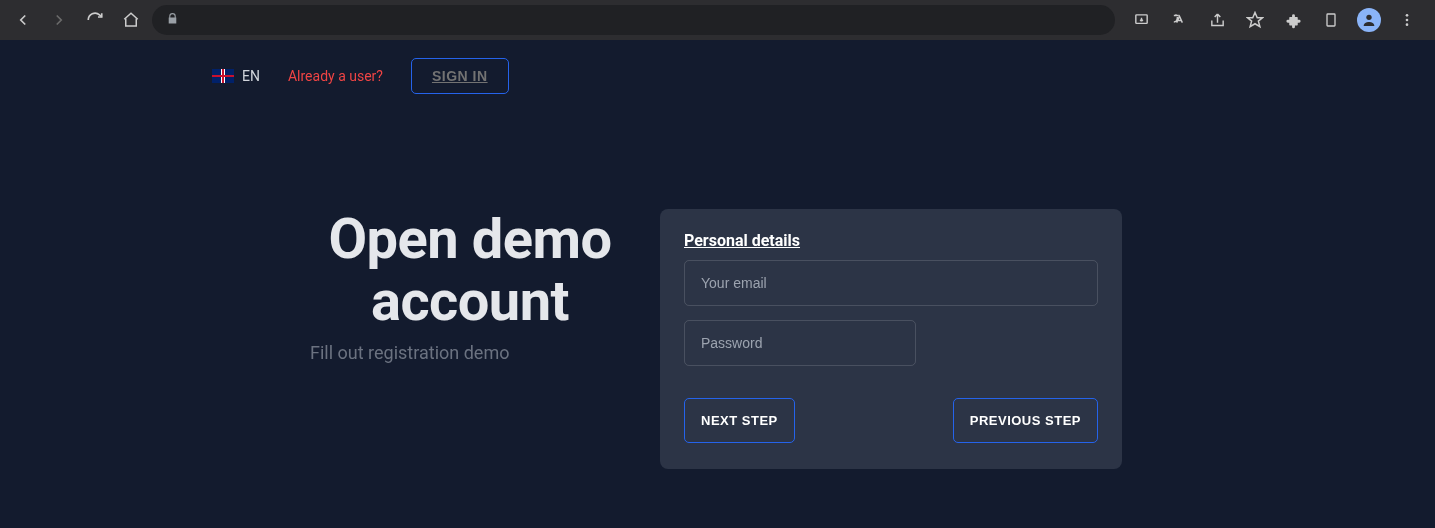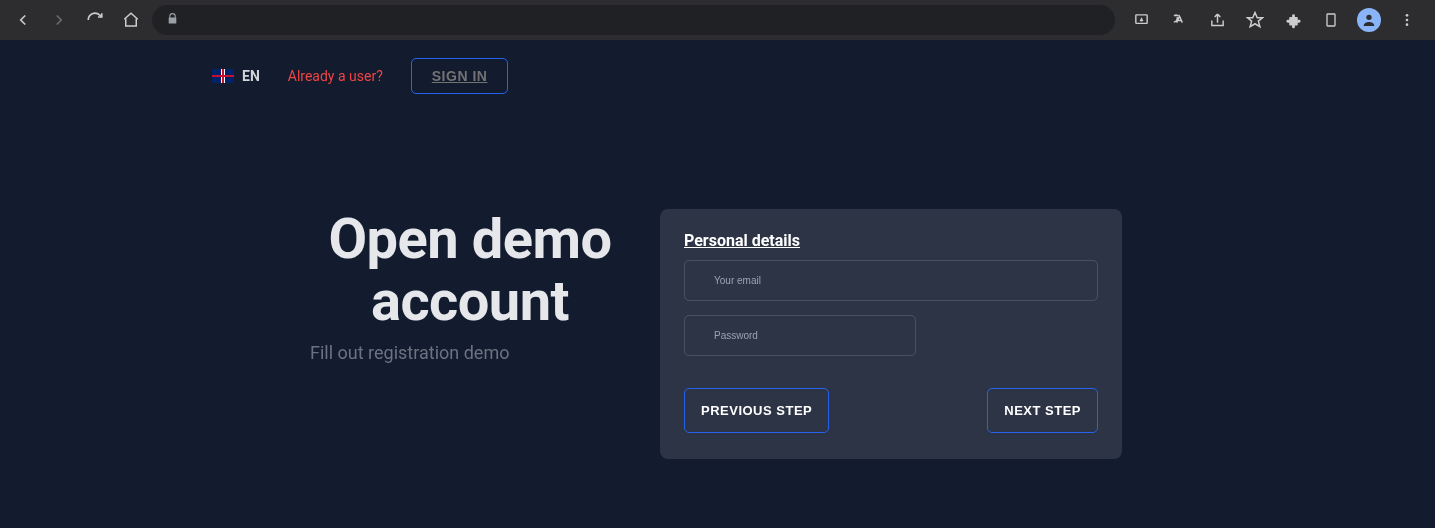--- a/index.html
+++ b/index.html
@@ -77,21 +77,21 @@
     font-weight: 600;
     font-size: 11px;
     letter-spacing: 1px;
   }
   .logo svg { margin-bottom: 2px; }
   .header-right {
     display: flex; align-items: center; gap: 28px;
   }
   .lang {
     display: flex; align-items: center; gap: 8px;
-    color: #d1d5db; font-size: 14px; font-weight: 700;
+    color: #d1d5db; font-size: 14px; font-weight: 400;
     cursor: pointer;
   }
   .flag {
     width: 22px; height: 14px; position: relative;
     background: #012169;
     overflow: hidden;
   }
   .flag::before, .flag::after {
     content: ""; position: absolute; inset: 0;
   }
@@ -151,23 +151,23 @@
     font-size: 16px;
     font-weight: 700;
     margin-bottom: 10px;
     text-decoration: underline;
   }
   .field {
     width: 100%;
     background: transparent;
     border: 1px solid rgba(255,255,255,0.14);
     border-radius: 5px;
-    padding: 14px 29px;
+    padding: 14px 16px;
     color: #fff;
-    font-size: 10px;
+    font-size: 14px;
     margin-bottom: 14px;
   }
   .field::placeholder { color: #9ca3af; }
   .field.short { width: 232px; }
   .card-buttons {
     display: flex; justify-content: space-between;
     margin-top: 18px;
   }
   .step-btn {
     border: 1px solid #2563eb;
@@ -280,18 +280,18 @@
   <div class="main">
     <div class="left-col">
       <h1>Open demo account</h1>
       <div class="subtitle">Fill out registration demo</div>
     </div>
     <div class="card">
       <h2>Personal details</h2>
       <input class="field" type="email" placeholder="Your email" style="">
       <input class="field short" type="password" placeholder="Password" style="">
       <div class="card-buttons">
+        <button class="step-btn">NEXT STEP</button>
         <button class="step-btn">PREVIOUS STEP</button>
-        <button class="step-btn">NEXT STEP</button>
       </div>
     </div>
   </div>
 </div>
 
 </body></html>

